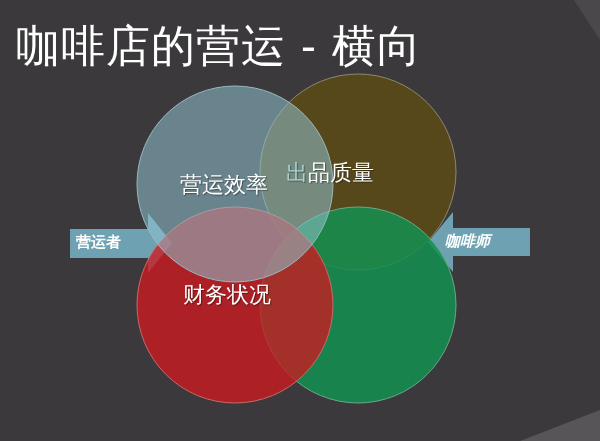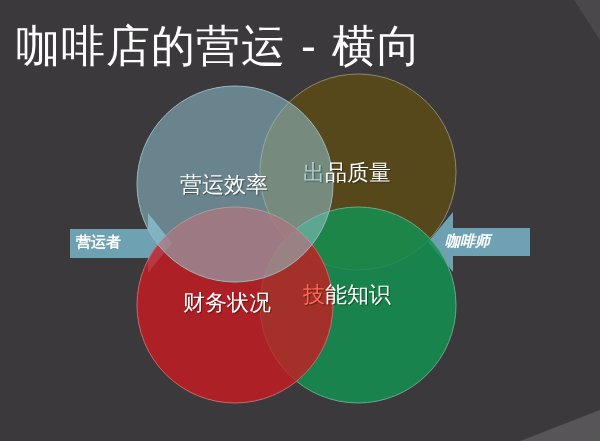--- a/index.html
+++ b/index.html
@@ -51,22 +51,21 @@
     </g>
 
     <circle cx="358" cy="172" r="98" fill="#5a4a1a" fill-opacity="0.92" stroke="#8a8a70" stroke-width="1"></circle>
     <circle cx="358" cy="305" r="98" fill="#139050" fill-opacity="0.85" stroke="#6aa88a" stroke-width="1"></circle>
     <circle cx="235" cy="305" r="98" fill="#cc1a20" fill-opacity="0.78" stroke="#c86a6a" stroke-width="1"></circle>
     <circle cx="235" cy="184" r="98" fill="#8fc2d0" fill-opacity="0.55" stroke="#9ab8c0" stroke-width="1"></circle>
   </svg>
 
   <div class="label" style="left:180px; top:170px;">营运效率</div>
 
-  <div class="label" style="left:303px; top:158px;"><span class="accent-light">出</span><span>品质量</span></div>
+  <div class="label" style="left:286px; top:158px;"><span class="accent-light">出</span><span>品质量</span></div>
 
-  <div class="label" style="left:183px; top:280px;margin-top:8px;">财务状况</div>
+  <div class="label" style="left:183px; top:280px;">财务状况</div>
 
-  <div class="label" style="left:303px; top:280px;"><span class="accent-red">技</span><span>能知识</span></div>
 
   <div class="arrow-label" style="left:76px; top:233px;">营运者</div>
   <div class="arrow-label" style="left:445px; top:232px;font-style:italic;">咖啡师</div>
 
 </div>
 
 </body></html>

